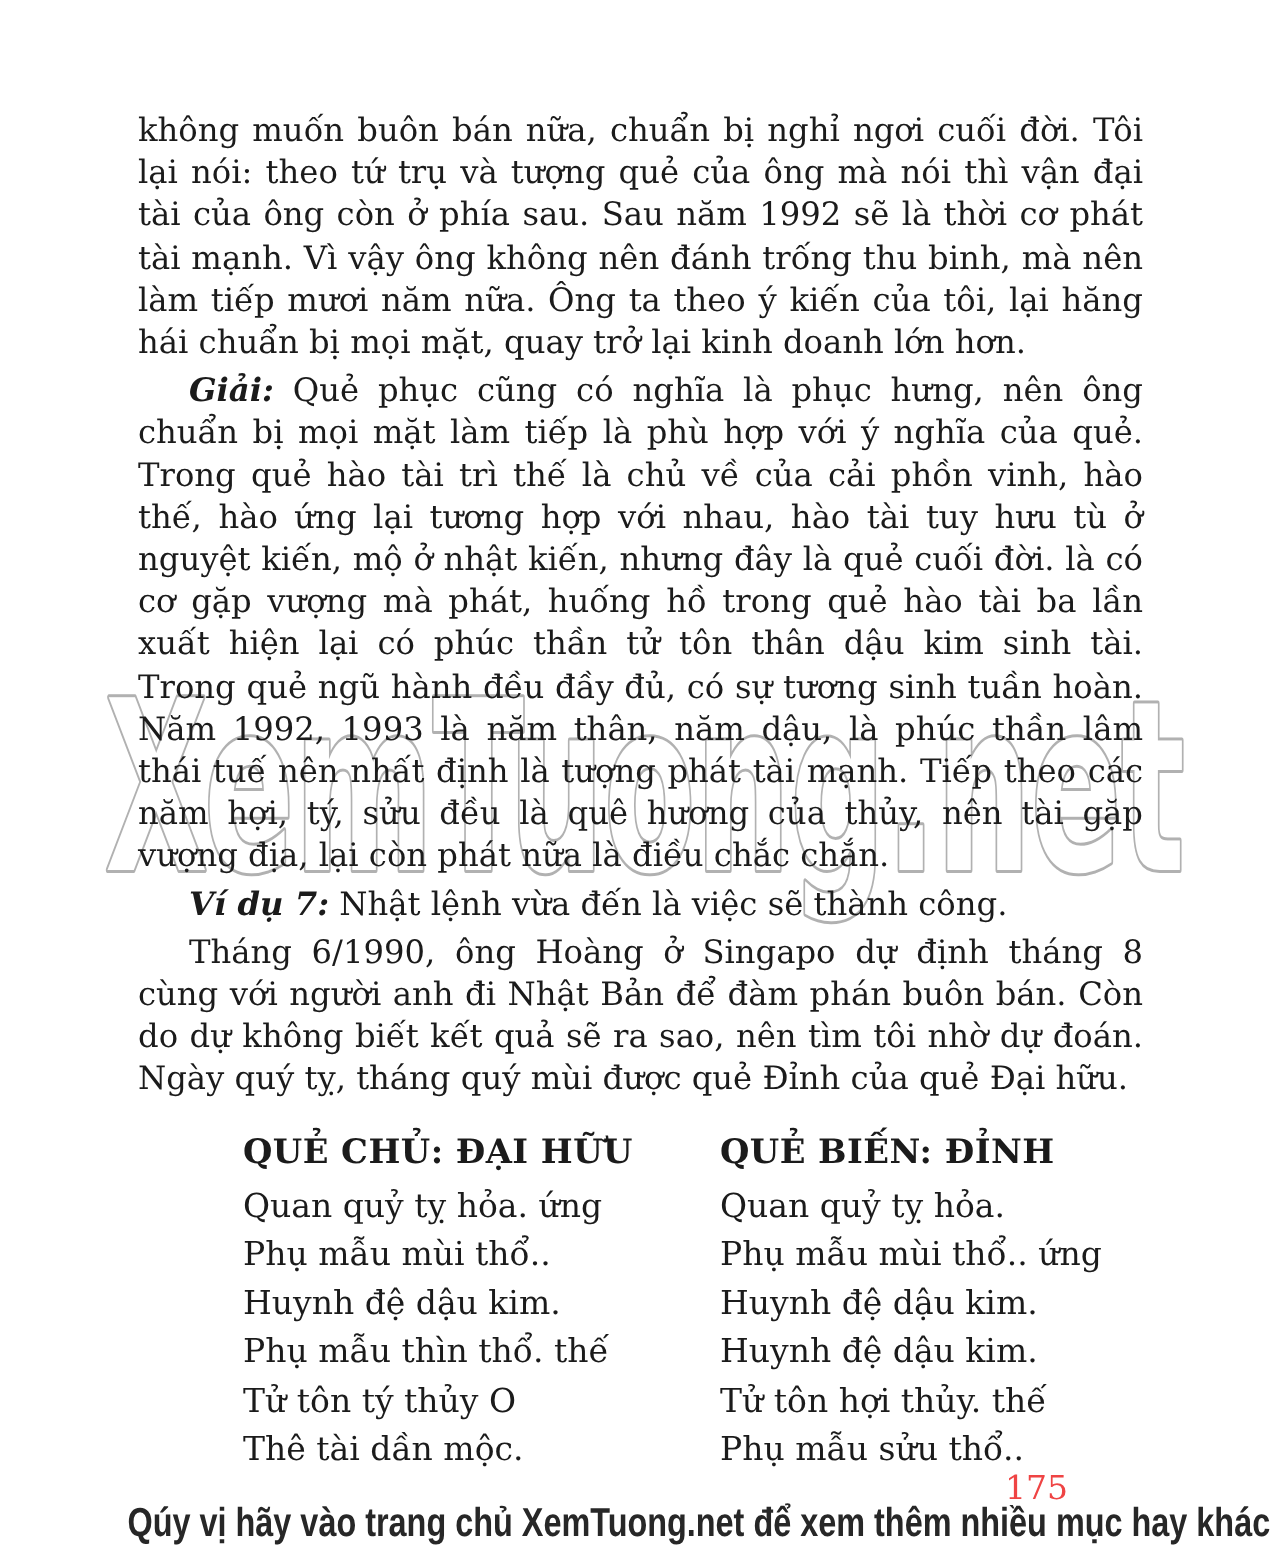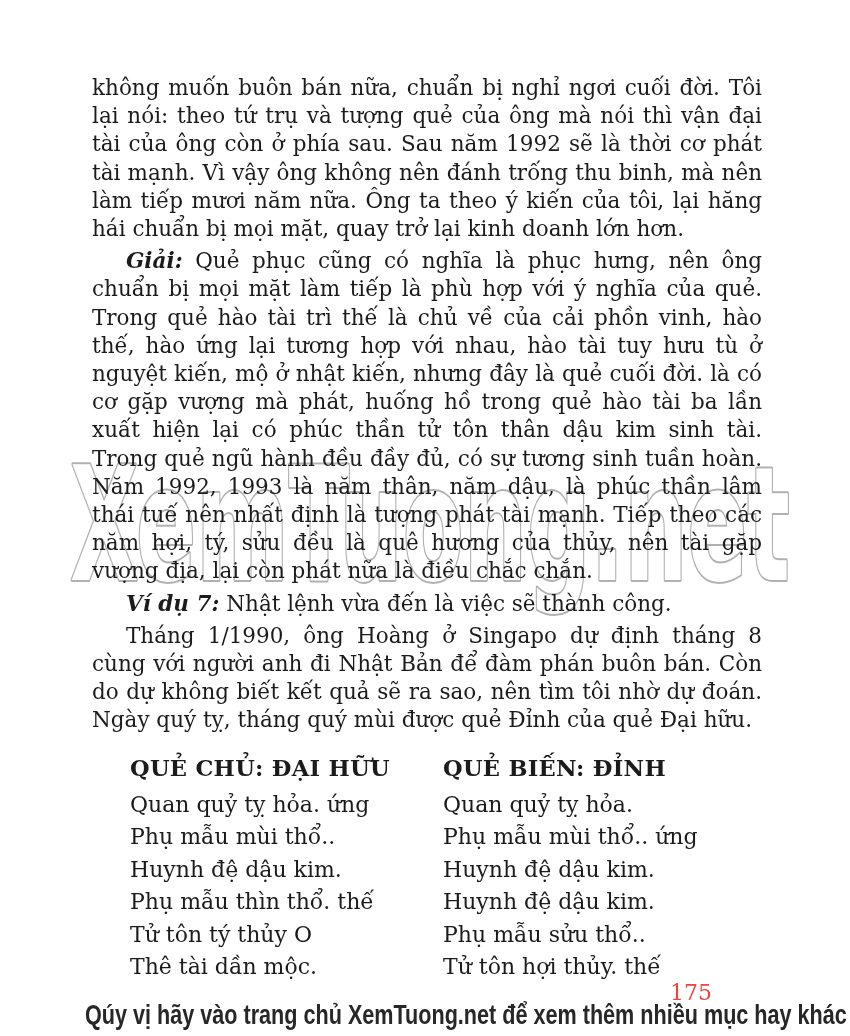--- a/index.html
+++ b/index.html
@@ -35,21 +35,21 @@
   p.para { margin: 4px; }
   p.indented { text-indent: 34px; }
   .lead { font-weight: bold; font-style: italic; }
 
   .hexagrams {
     display: flex;
     margin-top: 16px;
     padding-left: 42px;
     text-align: left;
   }
-  .hex-col { width: 313px; }
+  .hex-col { width: 313px; margin-left: 32px; }
   .hex-title {
     font-weight: bold;
     font-size: 22.5px;
     letter-spacing: 0.3px;
     margin: 0 0 4px 0;
     line-height: 34px;
   }
   .hex-row { font-size: 22px; line-height: 32.5px; }
 
   .page-number {
@@ -87,40 +87,40 @@
 </svg>
 
 <main class="page-content">
 
   <p class="para"><span>không muốn buôn bán nữa, chuẩn bị nghỉ ngơi cuối đời. Tôi lại nói: theo tứ trụ và tượng quẻ của ông mà nói thì vận đại tài của ông còn ở phía sau. Sau năm 1992 sẽ là thời cơ phát tài mạnh. Vì vậy ông không nên đánh trống thu binh, mà nên làm tiếp mươi năm nữa. Ông ta theo ý kiến của tôi, lại hăng hái chuẩn bị mọi mặt, quay trở lại kinh doanh lớn hơn.</span></p>
 
   <p class="para indented"><span class="lead">Giải:</span><span> Quẻ phục cũng có nghĩa là phục hưng, nên ông chuẩn bị mọi mặt làm tiếp là phù hợp với ý nghĩa của quẻ. Trong quẻ hào tài trì thế là chủ về của cải phồn vinh, hào thế, hào ứng lại tương hợp với nhau, hào tài tuy hưu tù ở nguyệt kiến, mộ ở nhật kiến, nhưng đây là quẻ cuối đời. là có cơ gặp vượng mà phát, huống hồ trong quẻ hào tài ba lần xuất hiện lại có phúc thần tử tôn thân dậu kim sinh tài. Trong quẻ ngũ hành đều đầy đủ, có sự tương sinh tuần hoàn. Năm 1992, 1993 là năm thân, năm dậu, là phúc thần lâm thái tuế nên nhất định là tượng phát tài mạnh. Tiếp theo các năm hợi, tý, sửu đều là quê hương của thủy, nên tài gặp vượng địa, lại còn phát nữa là điều chắc chắn.</span></p>
 
   <p class="para indented"><span class="lead">Ví dụ 7:</span><span> Nhật lệnh vừa đến là việc sẽ thành công.</span></p>
 
-  <p class="para indented"><span>Tháng 1/1990, ông Hoàng ở Singapo dự định tháng 8 cùng với người anh đi Nhật Bản để đàm phán buôn bán. Còn do dự không biết kết quả sẽ ra sao, nên tìm tôi nhờ dự đoán. Ngày quý tỵ, tháng quý mùi được quẻ Đỉnh của quẻ Đại hữu.</span></p>
+  <p class="para indented"><span>Tháng 6/1990, ông Hoàng ở Singapo dự định tháng 8 cùng với người anh đi Nhật Bản để đàm phán buôn bán. Còn do dự không biết kết quả sẽ ra sao, nên tìm tôi nhờ dự đoán. Ngày quý tỵ, tháng quý mùi được quẻ Đỉnh của quẻ Đại hữu.</span></p>
 
   <section class="hexagrams">
     <div class="hex-col">
       <h3 class="hex-title">QUẺ CHỦ: ĐẠI HỮU</h3>
       <div class="hex-row">Quan quỷ tỵ hỏa. ứng</div>
       <div class="hex-row">Phụ mẫu mùi thổ..</div>
       <div class="hex-row">Huynh đệ dậu kim.</div>
       <div class="hex-row">Phụ mẫu thìn thổ. thế</div>
       <div class="hex-row">Tử tôn tý thủy O</div>
       <div class="hex-row">Thê tài dần mộc.</div>
     </div>
     <div class="hex-col">
       <h3 class="hex-title">QUẺ BIẾN: ĐỈNH</h3>
       <div class="hex-row">Quan quỷ tỵ hỏa.</div>
       <div class="hex-row">Phụ mẫu mùi thổ.. ứng</div>
       <div class="hex-row">Huynh đệ dậu kim.</div>
       <div class="hex-row">Huynh đệ dậu kim.</div>
+      <div class="hex-row">Tử tôn hợi thủy. thế</div>
       <div class="hex-row">Phụ mẫu sửu thổ..</div>
-      <div class="hex-row">Tử tôn hợi thủy. thế</div>
     </div>
   </section>
 
 </main>
 
 <div class="page-number">175</div>
 
 <footer class="footer"><span>Qúy vị hãy vào trang chủ </span><span>XemTuong.net</span><span> để xem thêm nhiều mục hay khác</span></footer>
 
 </body></html>

